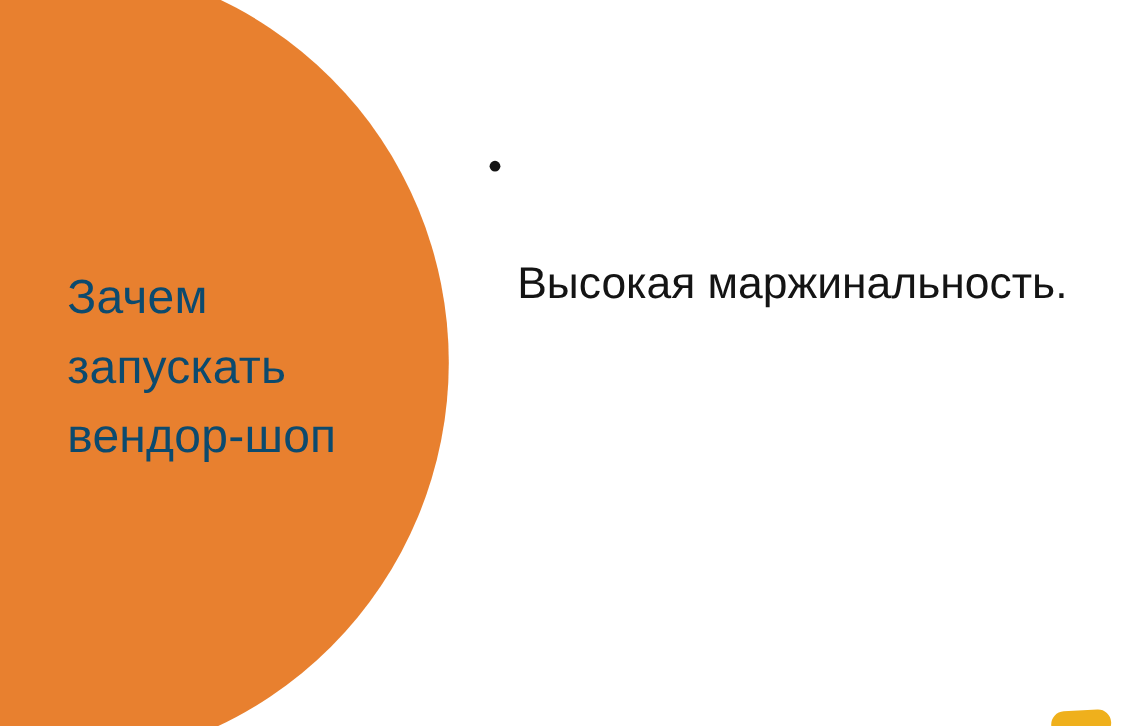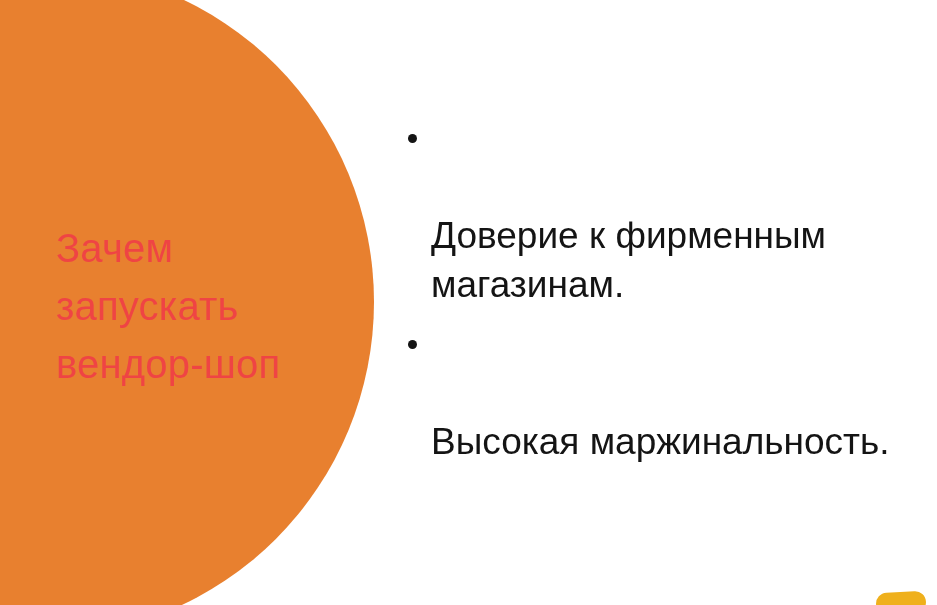--- a/index.html
+++ b/index.html
@@ -30,21 +30,21 @@
     border-radius: 50%;
     background: #e8802f;
   }
 
   
   #title-block {
     position: absolute;
     left: 56px;
     top: 219px;
     width: 300px;
-    color: #ef4444;
+    color: #0c4a6e;
     font-size: 40px;
     line-height: 58px;
     font-weight: 400;
     letter-spacing: 0.2px;
     white-space: pre-line;
   }
 
   
   #bullets {
     position: absolute;
@@ -97,25 +97,20 @@
 
   <div id="orange-circle"></div>
 
   <div id="title-block">Зачем
 запускать
 вендор-шоп</div>
 
   <ul id="bullets">
     <li class="bullet-item">
       <span class="bullet-dot"></span>
-      <span class="bullet-text">Доверие к фирменным
-магазинам.</span>
-    </li>
-    <li class="bullet-item">
-      <span class="bullet-dot"></span>
       <span class="bullet-text">Высокая маржинальность.</span>
     </li>
 
   </ul>
 
   <div id="yellow-pill"></div>
 
 </div>
 
 </body></html>

